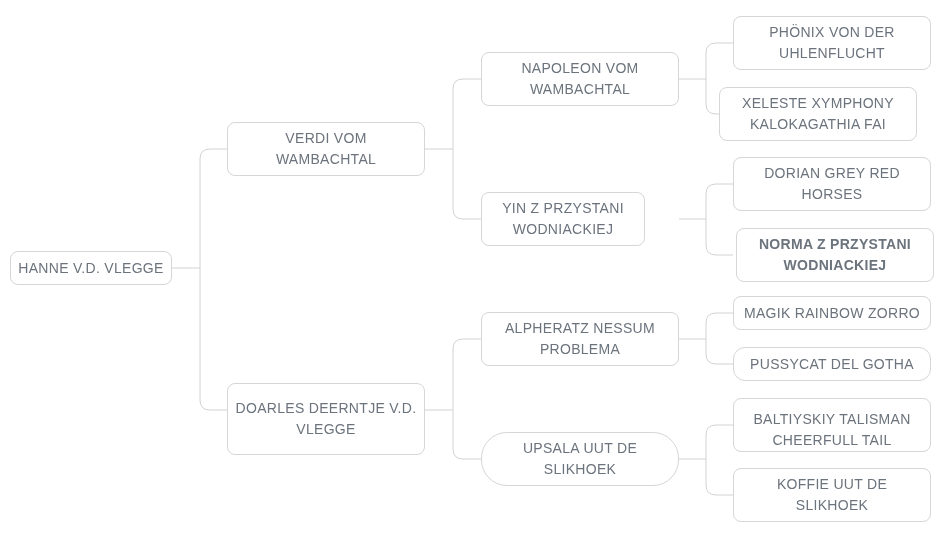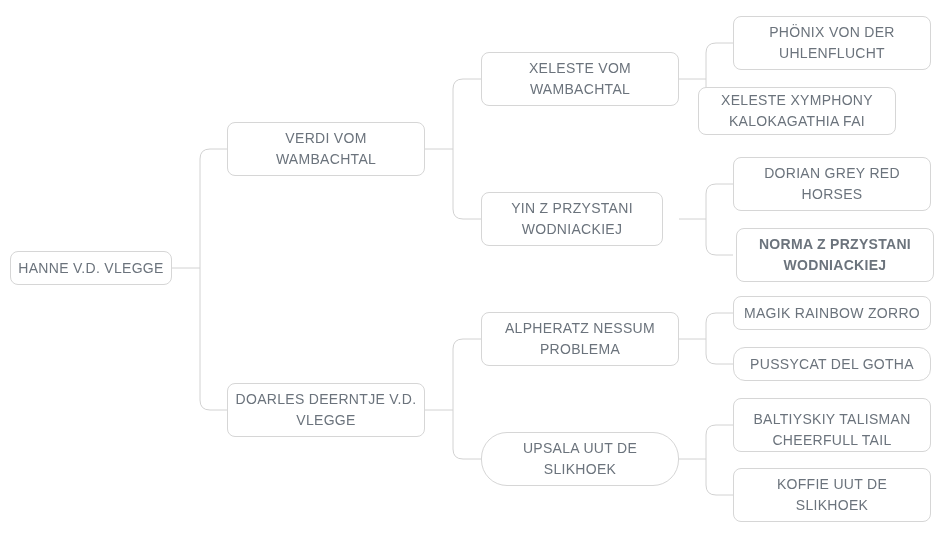--- a/index.html
+++ b/index.html
@@ -60,45 +60,45 @@
       <path d="M 172 268 L 200 268 M 200 268 L 200 159 Q 200 149 210 149 L 227 149 M 200 268 L 200 400 Q 200 410 210 410 L 227 410 M 425 149 L 453 149 M 453 149 L 453 89 Q 453 79 463 79 L 481 79 M 453 149 L 453 209 Q 453 219 463 219 L 481 219 M 425 410 L 453 410 M 453 410 L 453 349 Q 453 339 463 339 L 481 339 M 453 410 L 453 449 Q 453 459 463 459 L 481 459 M 679 79 L 706 79 M 706 79 L 706 53 Q 706 43 716 43 L 733 43 M 706 79 L 706 104 Q 706 114 716 114 L 733 114 M 679 219 L 706 219 M 706 219 L 706 194 Q 706 184 716 184 L 733 184 M 706 219 L 706 245 Q 706 255 716 255 L 733 255 M 679 339 L 706 339 M 706 339 L 706 323 Q 706 313 716 313 L 733 313 M 706 339 L 706 354 Q 706 364 716 364 L 733 364 M 679 459 L 706 459 M 706 459 L 706 435 Q 706 425 716 425 L 733 425 M 706 459 L 706 485 Q 706 495 716 495 L 733 495 "></path>
     </svg>
   <div id="nodes">
       <div class="node" style="left: 10px; top: 251px; width: 162px; height: 34px;">
         <span class="node-line">HANNE V.D. VLEGGE</span>
       </div>
       <div class="node" style="left: 227px; top: 122px; width: 198px; height: 54px; align-items: center;">
         <span class="node-line">VERDI VOM</span>
         <span class="node-line">WAMBACHTAL</span>
       </div>
-      <div class="node" style="left: 227px; top: 383px; width: 198px; height: 54px;">
+      <div class="node" style="left: 227px; top: 383px; width: 198px; height: 72px;">
         <span class="node-line">DOARLES DEERNTJE V.D.</span>
         <span class="node-line">VLEGGE</span>
       </div>
       <div class="node" style="left: 481px; top: 52px; width: 198px; height: 54px;">
-        <span class="node-line">XELESTE VOM</span>
+        <span class="node-line">NAPOLEON VOM</span>
         <span class="node-line">WAMBACHTAL</span>
       </div>
-      <div class="node" style="left: 481px; top: 192px; width: 182px; height: 54px;">
+      <div class="node" style="left: 481px; top: 192px; width: 164px; height: 54px;">
         <span class="node-line">YIN Z PRZYSTANI</span>
         <span class="node-line">WODNIACKIEJ</span>
       </div>
       <div class="node" style="left: 481px; top: 312px; width: 198px; height: 54px;">
         <span class="node-line">ALPHERATZ NESSUM</span>
         <span class="node-line">PROBLEMA</span>
       </div>
       <div class="node" style="left: 481px; top: 432px; width: 198px; height: 54px; border-radius: 26px;">
         <span class="node-line">UPSALA UUT DE</span>
         <span class="node-line">SLIKHOEK</span>
       </div>
       <div class="node" style="left: 733px; top: 16px; width: 198px; height: 54px;">
         <span class="node-line">PHÖNIX VON DER</span>
         <span class="node-line">UHLENFLUCHT</span>
       </div>
-      <div class="node" style="left: 698px; top: 87px; width: 198px; height: 48px;">
+      <div class="node" style="left: 719px; top: 87px; width: 198px; height: 54px;">
         <span class="node-line">XELESTE XYMPHONY</span>
         <span class="node-line">KALOKAGATHIA FAI</span>
       </div>
       <div class="node" style="left: 733px; top: 157px; width: 198px; height: 54px;">
         <span class="node-line">DORIAN GREY RED</span>
         <span class="node-line">HORSES</span>
       </div>
       <div class="node" style="left: 736px; top: 228px; width: 198px; height: 54px; font-weight: bold;">
         <span class="node-line">NORMA Z PRZYSTANI</span>
         <span class="node-line">WODNIACKIEJ</span>

